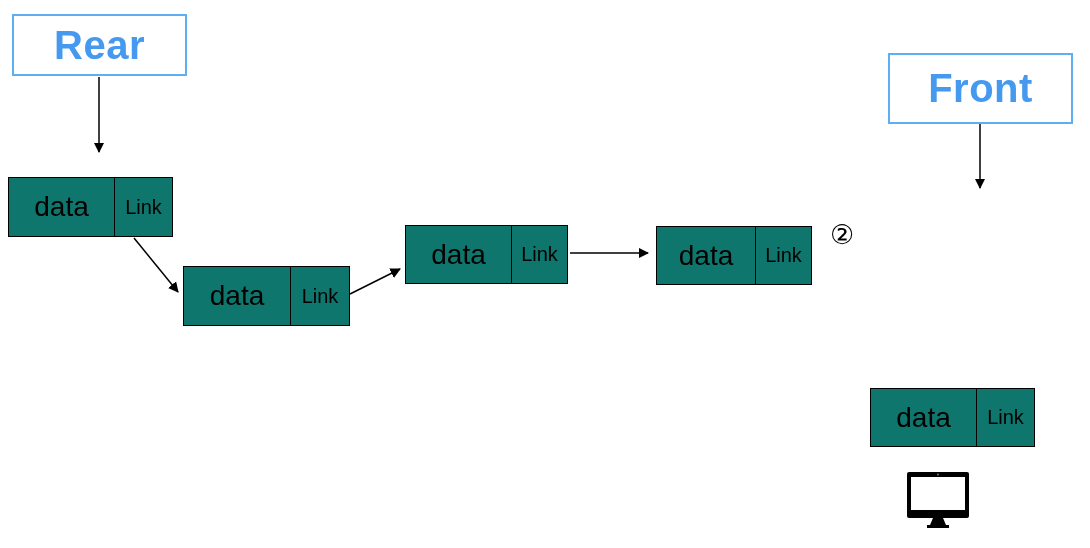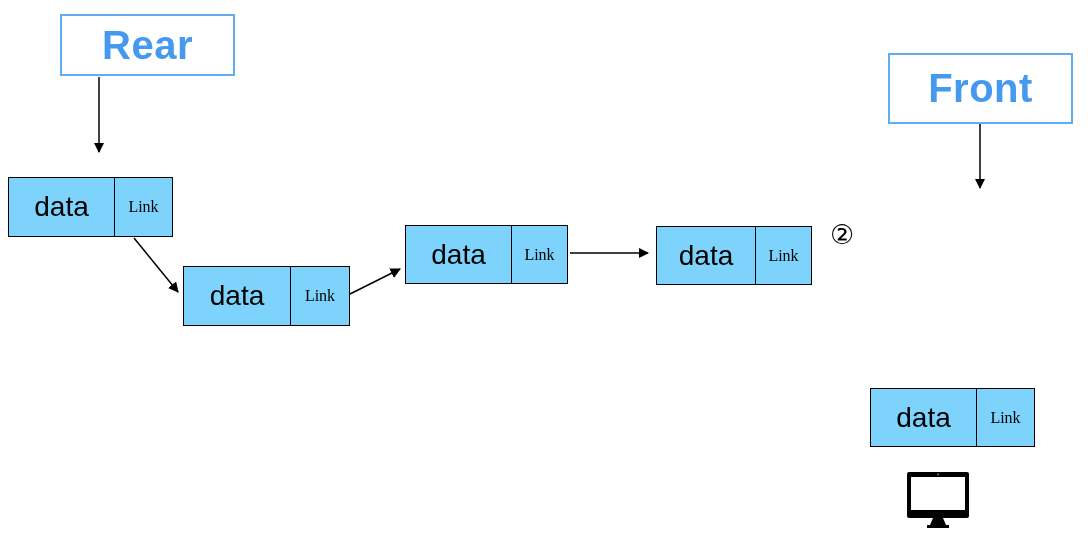--- a/index.html
+++ b/index.html
@@ -23,46 +23,45 @@
     border: 2px solid #5FAEF2;
     background: #ffffff;
     display: flex;
     align-items: center;
     justify-content: center;
     color: #459AEF;
     font-weight: bold;
     font-size: 40px;
     letter-spacing: 0.5px;
   }
-  #rear-box  { left: 12px;  top: 14px; width: 175px; height: 62px; margin-left: 48px; }
+  #rear-box  { left: 12px;  top: 14px; width: 175px; height: 62px; }
   #front-box { left: 888px; top: 53px; width: 185px; height: 71px; }
   .node {
     position: absolute;
     box-sizing: border-box;
     border: 1.5px solid #000000;
-    background: #7dd3fc;
+    background: #0f766e;
     display: flex;
   }
   .cell-data {
     flex: 1;
     display: flex;
     align-items: center;
     justify-content: center;
     font-size: 28px;
     color: #000000;
   }
   .cell-link {
     box-sizing: border-box;
     border-left: 1.5px solid #000000;
     display: flex;
     align-items: center;
     justify-content: center;
-    font-size: 16px;
+    font-size: 20px;
     color: #000000;
-    font-family: Liberation Serif, serif;
   }
   #node1 { left: 8px;   top: 177px; width: 165px; height: 60px; }
   #node1 .cell-link { width: 58px; }
   #node2 { left: 183px; top: 266px; width: 167px; height: 60px; }
   #node2 .cell-link { width: 59px; }
   #node3 { left: 405px; top: 225px; width: 163px; height: 59px; }
   #node3 .cell-link { width: 56px; }
   #node4 { left: 656px; top: 226px; width: 156px; height: 59px; }
   #node4 .cell-link { width: 56px; }
   #node5 { left: 870px; top: 388px; width: 165px; height: 59px; }

